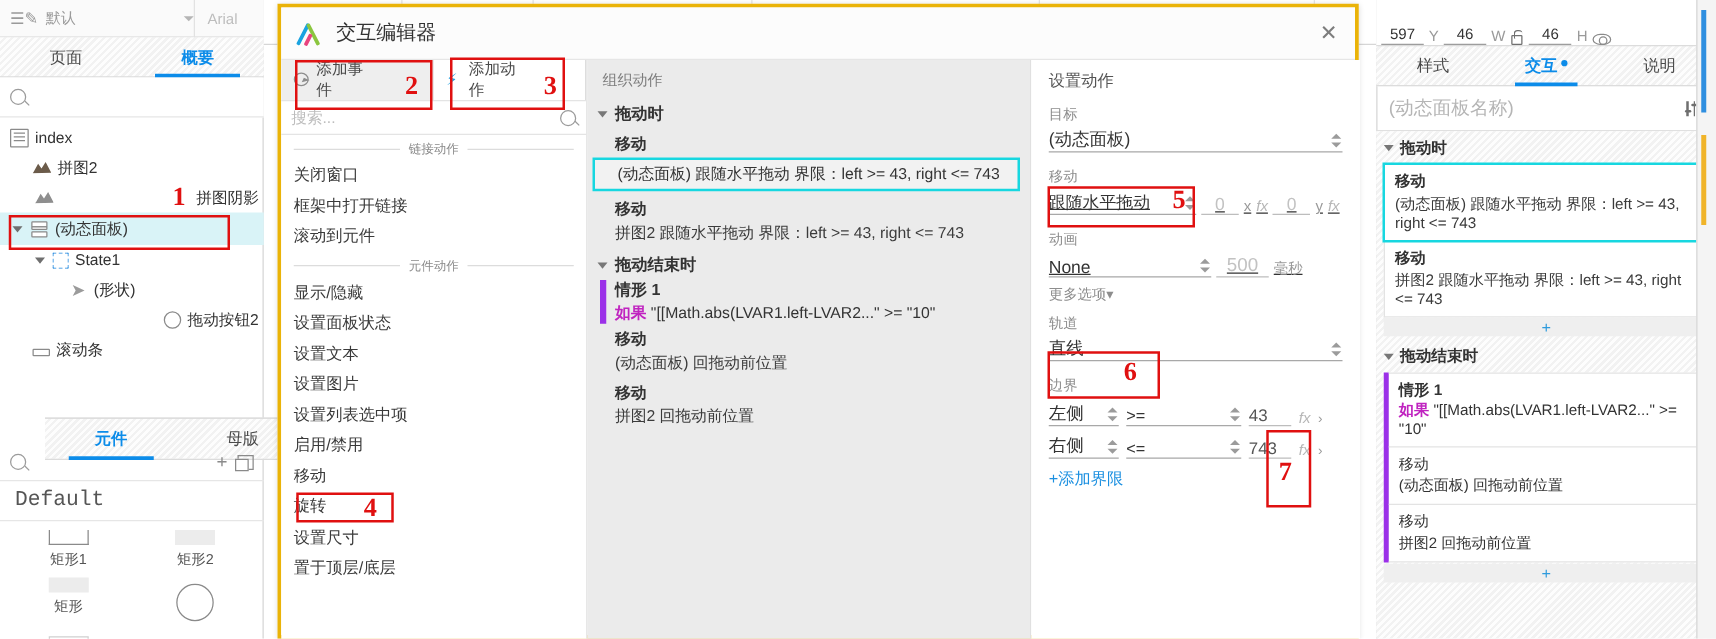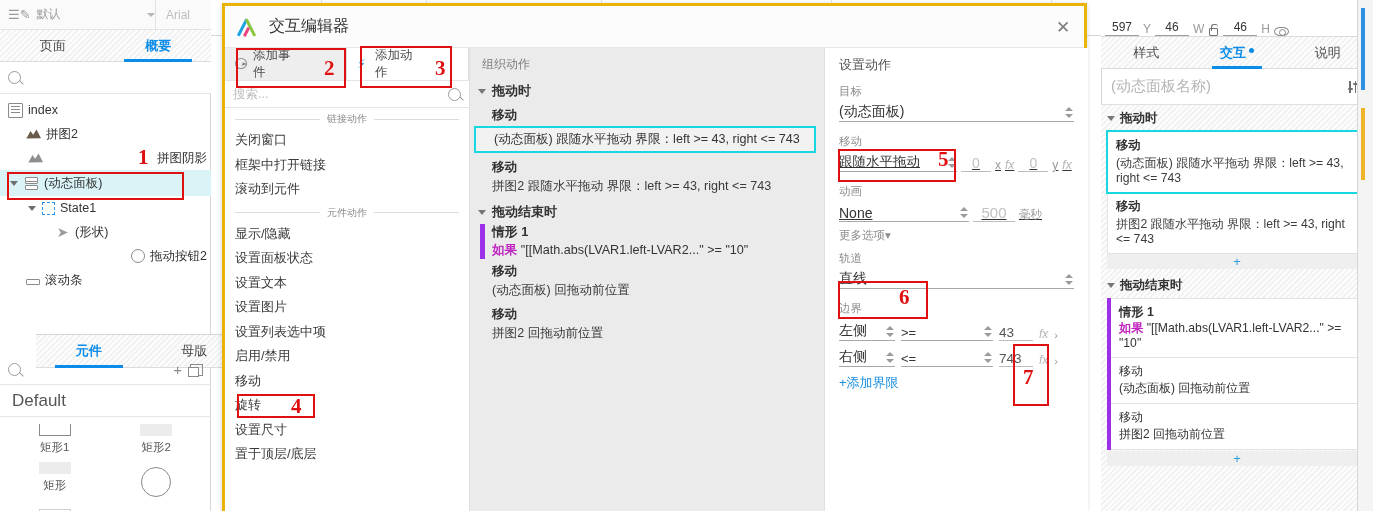--- a/index.html
+++ b/index.html
@@ -306,21 +306,21 @@
       </div>
     </div>
 
     <div class="abs wlib-search" style="left:0;top:355px;width:211px;">
       <span class="mag"></span>
       <span class="spacer"></span>
       <span class="plus">+</span>
       <span class="copyic"></span>
     </div>
 
-    <div class="abs wlib-title" style="left:0;top:385px;width:248px;">Default</div>
+    <div class="abs wlib-title" style="left:0;top:385px;width:248px;font-family:Liberation Mono, monospace;">Default</div>
 
     <div class="abs wgrid" style="left:0;top:416px;width:211px;">
       <div class="wcell">
         <span class="rect-a"></span>
         <span>矩形1</span>
       </div>
       <div class="wcell">
         <span class="rect-b"></span>
         <span>矩形2</span>
       </div>

